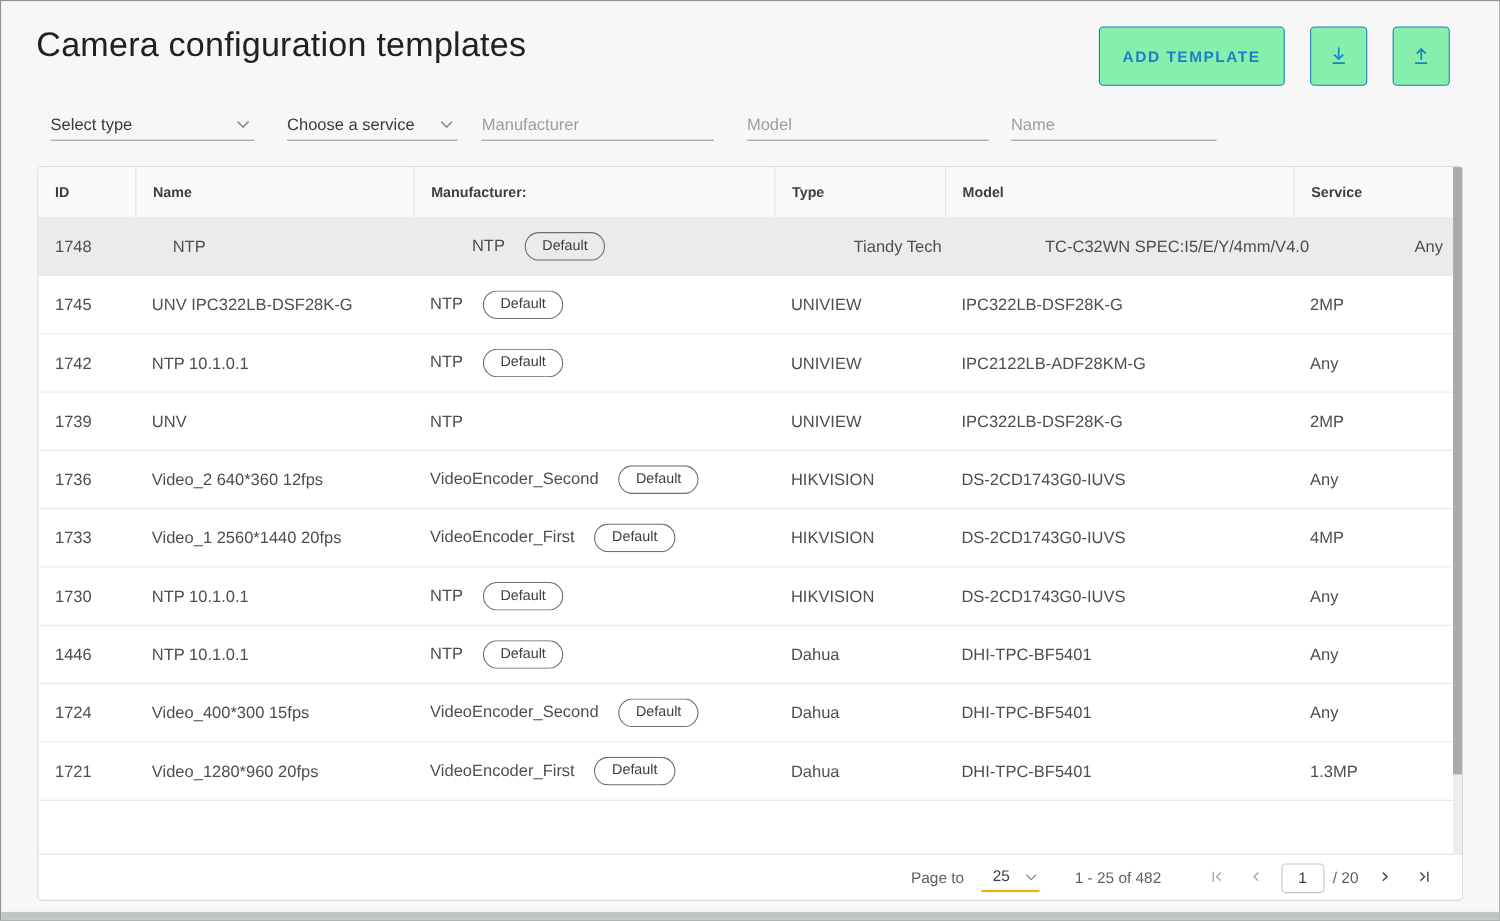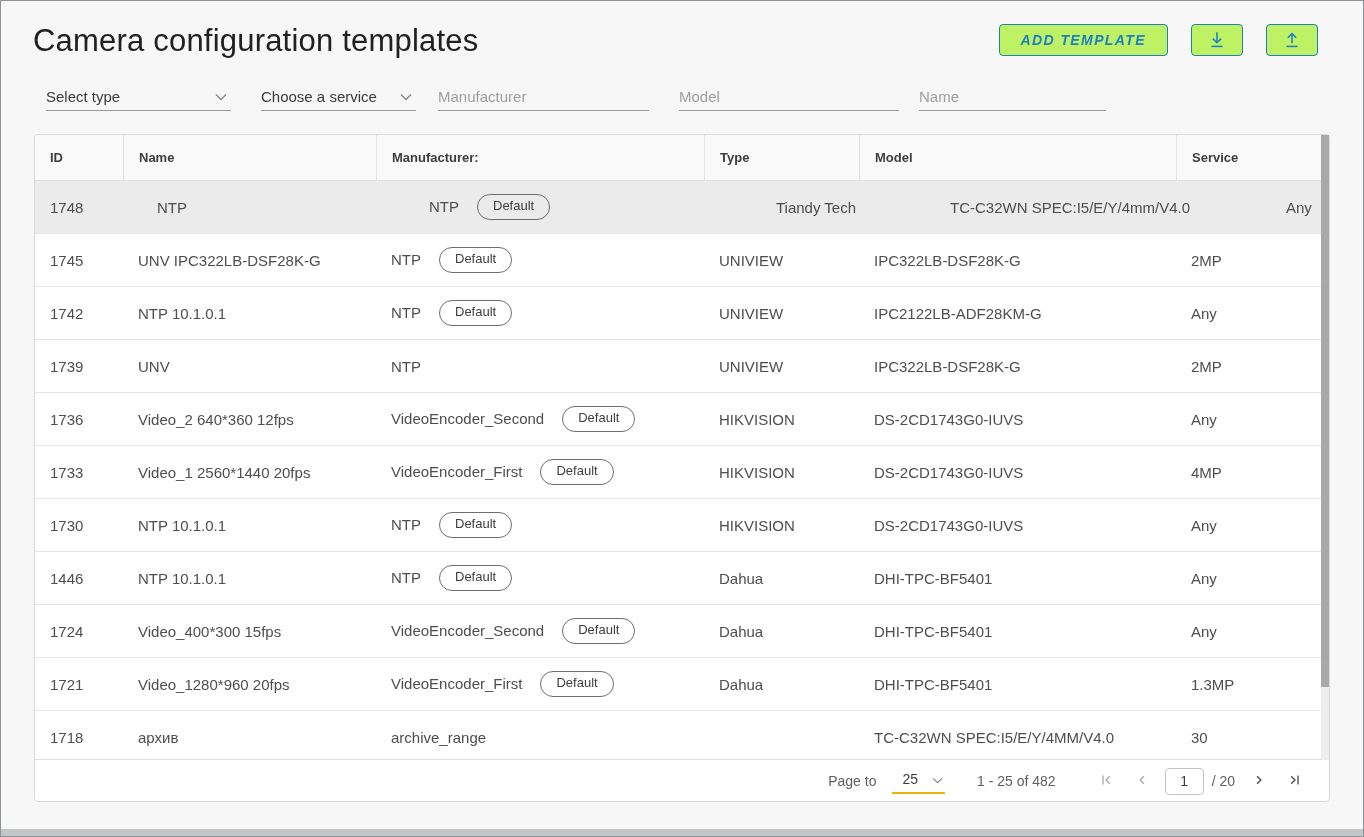--- a/index.html
+++ b/index.html
@@ -9,22 +9,22 @@
     border:1px solid #8e9496;
     background:#f7f7f7;
     font-family:"Liberation Sans", sans-serif;
     position:relative; overflow:hidden;
   }
 
   
   .topbar { display:flex; justify-content:space-between; align-items:flex-start; padding:20px 45px 0 32px; }
   .page-title { font-size:31px; font-weight:400; color:#212121; margin:0; line-height:40px; letter-spacing:.2px; }
   .actions { display:flex; gap:23px; margin-top:3px; }
-  .btn { height:32px; background:#bef264; border:1px solid #1b80c4; border-radius:4px; color:#1b80c4;
-         display:flex; align-items:center; justify-content:center; cursor:pointer;font-style:italic; }
+  .btn { height:54px; background:#86efac; border:1px solid #1b80c4; border-radius:4px; color:#1b80c4;
+         display:flex; align-items:center; justify-content:center; cursor:pointer; }
   .btn-add { padding:0 21px; font-size:14px; font-weight:700; letter-spacing:1.4px; font-family:inherit; }
   .btn-icon { width:52px; }
   .btn-icon svg { display:block; }
 
   
   .filters { display:flex; padding-left:45px; margin-top:21px; }
   .filter { border-bottom:1px solid #9b9b9b; height:29px; display:flex; align-items:center;
             justify-content:space-between; cursor:pointer; }
   .f1 { width:185px; margin-right:30px; }
   .f2 { width:155px; margin-right:22px; }
@@ -253,31 +253,20 @@
       <div class="td">Video_1280*960 20fps</div>
       <div class="td td-type">
         <span>VideoEncoder_First</span>
         <span class="badge">Default</span>
       </div>
       <div class="td">Dahua</div>
       <div class="td">DHI-TPC-BF5401</div>
       <div class="td">1.3MP</div>
     </div>
 
-    <div class="row grid-cols">
-      <div class="td">1718</div>
-      <div class="td">архив</div>
-      <div class="td td-type">
-        <span>archive_range</span>
-
-      </div>
-      <div class="td"></div>
-      <div class="td">TC-C32WN SPEC:I5/E/Y/4MM/V4.0</div>
-      <div class="td">30</div>
-    </div>
   </div>
 
   <div class="scrollbar">
     <div class="scroll-thumb"></div>
   </div>
 
   <div class="pager">
     <span>Page to</span>
     <span class="pagesize">
       <span class="ps-val">25</span>

